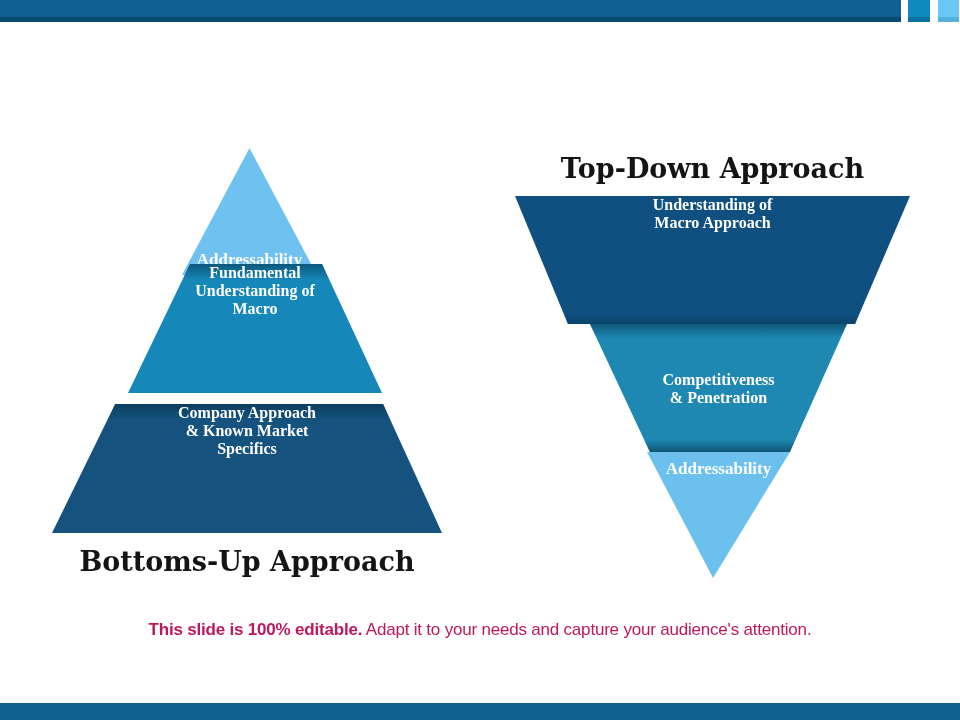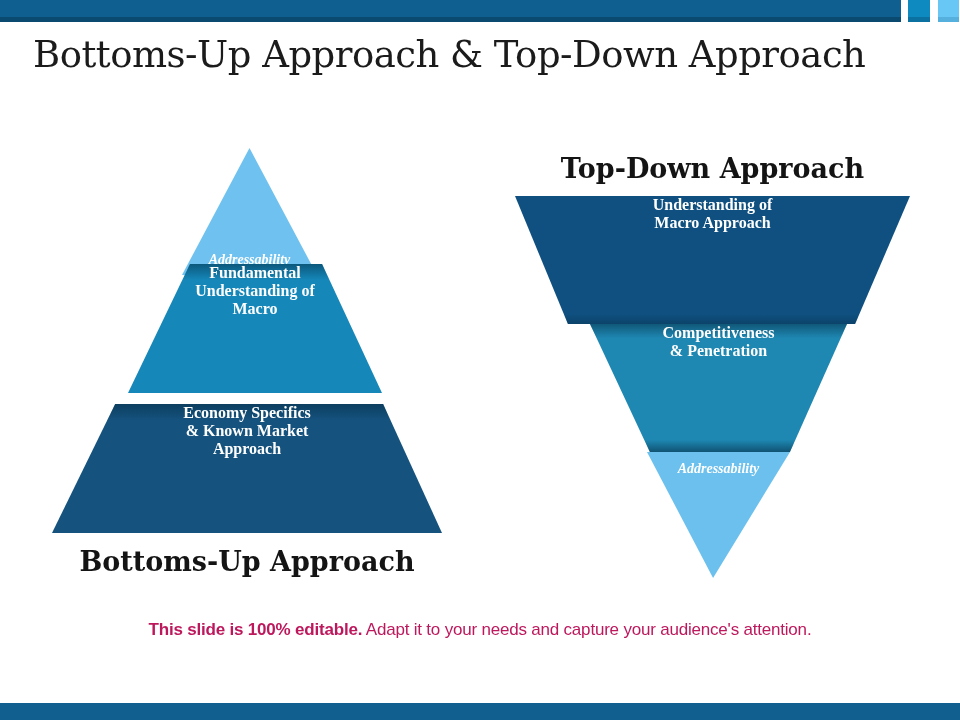--- a/index.html
+++ b/index.html
@@ -25,21 +25,21 @@
     white-space:nowrap;
   }
 
   
   .seg { position:absolute; background-color:var(--c); }
   .seg-label {
     position:absolute; left:0; right:0; text-align:center; color:#ffffff;
     font-family:"Liberation Serif", serif; font-weight:bold;
   }
   .seg-lines span { display:block; }
-  .lbl-sm { font-size:14px; line-height:15px;font-style:italic; }
+  .lbl-sm { font-size:17px; line-height:15px; }
   .lbl-md { font-size:16px; line-height:18px; }
   .center-lines {
     display:flex; align-items:flex-start; justify-content:center;
     height:100%; width:100%;
   }
 
   
   .seg-bu-1 {
     left:182px; top:148px; width:135px; height:127px;
     clip-path:polygon(50% 0%, 0% 100%, 100% 100%);
@@ -100,58 +100,57 @@
   <div class="topbar fill" style="--c: #0f6090;">
     <div class="bar-strip fill" style="--c: #0a4a70;"></div>
   </div>
   <div class="sq sq-mid fill" style="--c: #0e8ac1;">
     <div class="bar-strip fill" style="--c: #0b71a1;"></div>
   </div>
   <div class="sq sq-light fill" style="--c: #68c7f5;">
     <div class="bar-strip fill" style="--c: #55b0dd;"></div>
   </div>
 
-  <h1 class="title">Bottoms-Up Approach &amp; Top-Down Approach</h1>
 
   <div class="seg seg-bu-1" style="--c: #6fc2ef;">
     <div class="seg-label lbl-sm seg-lines">
       <span>Addressability</span>
     </div>
   </div>
   <div class="seg seg-bu-2" style="--c: #1587b9;">
     <div class="center-lines seg-label lbl-md seg-lines" style="position:static;">
       <div>
         <span>Fundamental</span>
         <span>Understanding of</span>
         <span>Macro</span>
       </div>
     </div>
   </div>
   <div class="seg seg-bu-3" style="--c: #15527e;">
     <div class="center-lines seg-label lbl-md seg-lines" style="position:static;">
       <div>
-        <span>Economy Specifics</span>
+        <span>Company Approach</span>
         <span>&amp; Known Market</span>
-        <span>Approach</span>
+        <span>Specifics</span>
       </div>
     </div>
   </div>
   <div class="pyr-heading bu-heading">Bottoms-Up Approach</div>
 
   <div class="pyr-heading td-heading">Top-Down Approach</div>
   <div class="seg seg-td-1" style="--c: #0f5080;">
     <div class="center-lines seg-label lbl-md seg-lines" style="position:static;">
       <div>
         <span>Understanding of</span>
         <span>Macro Approach</span>
       </div>
     </div>
   </div>
   <div class="seg seg-td-2" style="--c: #1e87b2;">
-    <div class="center-lines seg-label lbl-md seg-lines" style="position:static;">
+    <div class="center-lines seg-label lbl-md seg-lines" style="position:static;margin-top:47px;">
       <div>
         <span>Competitiveness</span>
         <span>&amp; Penetration</span>
       </div>
     </div>
   </div>
   <div class="seg seg-td-3" style="--c: #6cc0ee;">
     <div class="seg-label lbl-sm seg-lines">
       <span>Addressability</span>
     </div>

